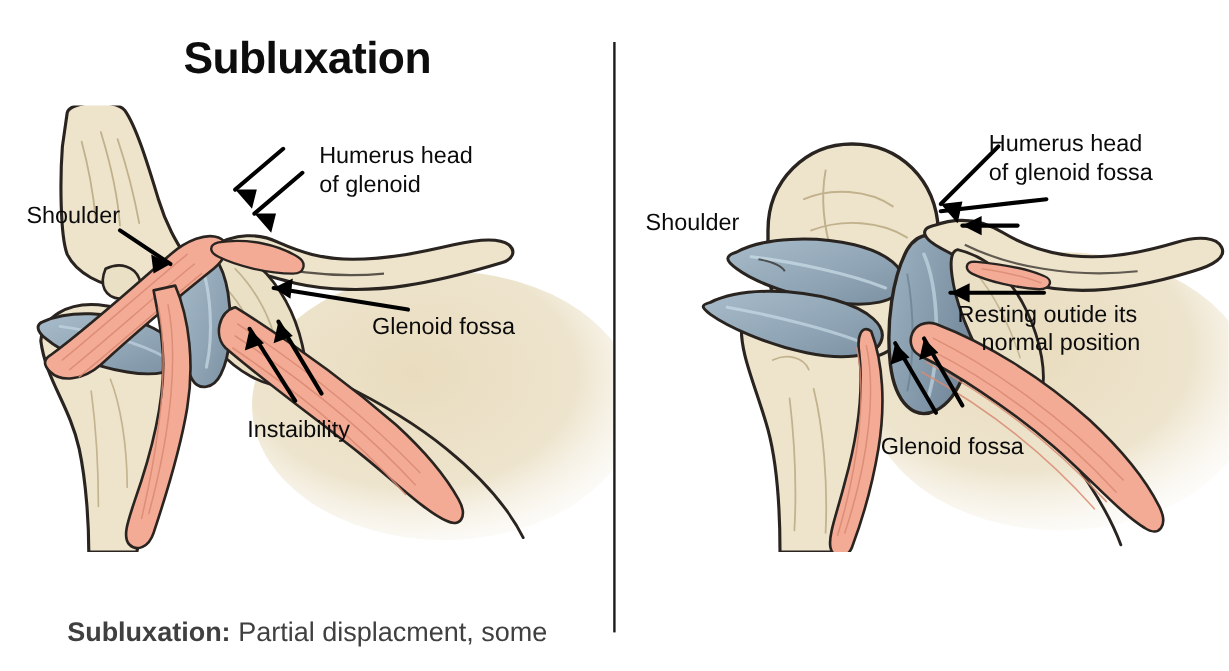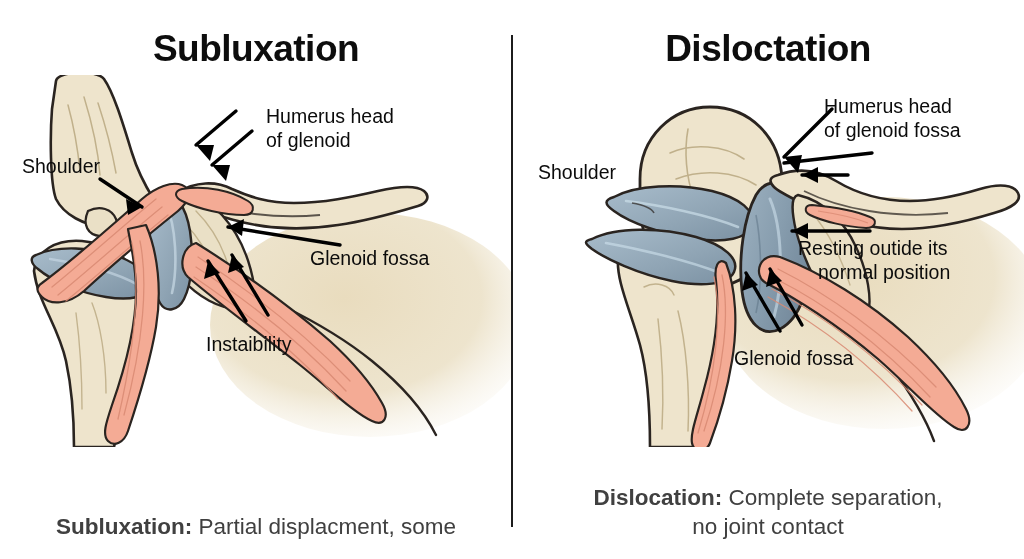--- a/index.html
+++ b/index.html
@@ -34,21 +34,21 @@
     top:30px;left:0;width:100%;
     text-align:center;
     font-size:37px;
     font-weight:bold;
     color:#0d0d0d;
     letter-spacing:-0.5px;
     line-height:1;
   }
   .art{
     position:absolute;
-    top:75px;left:0;
+    top:88px;left:0;
     width:512px;height:372px;
   }
   .art svg{display:block;width:512px;height:372px;}
 
   .caption{
     position:absolute;
     left:16px;right:16px;
     bottom:18px;
     text-align:center;
     font-size:22.5px;
@@ -221,21 +221,20 @@
       </svg>
     </div>
 
     <div class="caption">
       <b>Subluxation:</b><span> Partial displacment, some</span><br>
     </div>
   </div>
 
   <div class="panel">
 
-    <div class="panel-title">Disloctation</div>
 
     <div class="art">
       <svg viewBox="0 0 512 372" xmlns="http://www.w3.org/2000/svg">
         <defs>
           <radialGradient id="scapWashR" cx="0.40" cy="0.35" r="0.80">
             <stop offset="0%" stop-color="#e9dcbe" stop-opacity="1"></stop>
             <stop offset="55%" stop-color="#ece2c9" stop-opacity="0.92"></stop>
             <stop offset="100%" stop-color="#ffffff" stop-opacity="0"></stop>
           </radialGradient>
           <linearGradient id="cartR" x1="0" y1="0" x2="1" y2="1">
@@ -375,20 +374,16 @@
 
         <text class="lbl" x="26" y="104">Shoulder</text>
 
         <text class="lbl" x="286" y="180">Resting outide its</text>
         <text class="lbl" x="306" y="204">normal position</text>
 
         <text class="lbl" x="222" y="290">Glenoid fossa</text>
       </svg>
     </div>
 
-    <div class="caption">
-      <b>Dislocation:</b><span> Complete separation,</span><br>
-      <span>no joint contact</span>
-    </div>
   </div>
 
   <div class="divider"></div>
 </div>
 
 </body></html>

